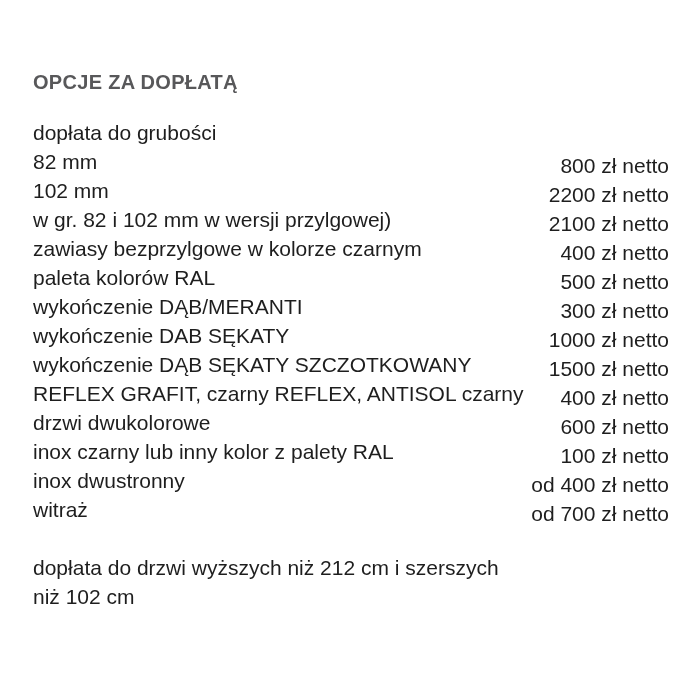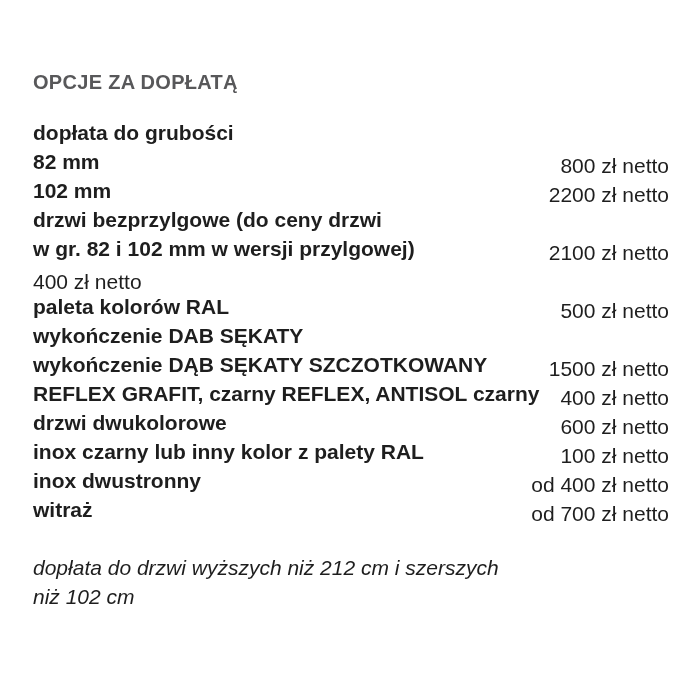--- a/index.html
+++ b/index.html
@@ -32,35 +32,33 @@
     display: flex;
     justify-content: space-between;
     align-items: baseline;
     line-height: 29px;
     height: 29px;
   }
   .row .label {
     font-size: 21px;
     color: #1e1e1e;
     white-space: nowrap;
-    font-weight: bold;
   }
   .row .price {
     font-size: 21px;
     color: #1e1e1e;
     white-space: nowrap;
     position: relative;
     top: 4px;
   }
   .footer-note {
     margin-top: 29px;
     font-size: 21px;
     line-height: 29px;
     color: #1e1e1e;
-    font-style: italic;
   }
 </style>
 </head>
 <body>
 
 <div class="page">
 
   <h1 class="doc-title">OPCJE ZA DOPŁATĄ</h1>
 
   <div class="price-list">
@@ -72,42 +70,44 @@
     <div class="row">
       <span class="label">82 mm</span>
       <span class="price">800 zł netto</span>
     </div>
 
     <div class="row">
       <span class="label">102 mm</span>
       <span class="price">2200 zł netto</span>
     </div>
 
-    <div class="row">
-      <span class="label">drzwi bezprzylgowe (do ceny drzwi</span>
-      <span class="price"></span>
-    </div>
 
     <div class="row">
       <span class="label">w gr. 82 i 102 mm w wersji przylgowej)</span>
       <span class="price">2100 zł netto</span>
     </div>
 
     <div class="row">
+      <span class="label">zawiasy bezprzylgowe w kolorze czarnym</span>
       <span class="price">400 zł netto</span>
     </div>
 
     <div class="row">
       <span class="label">paleta kolorów RAL</span>
       <span class="price">500 zł netto</span>
     </div>
 
+    <div class="row">
+      <span class="label">wykończenie DĄB/MERANTI</span>
+      <span class="price">300 zł netto</span>
+    </div>
 
     <div class="row">
       <span class="label">wykończenie DAB SĘKATY</span>
+      <span class="price">1000 zł netto</span>
     </div>
 
     <div class="row">
       <span class="label">wykończenie DĄB SĘKATY SZCZOTKOWANY</span>
       <span class="price">1500 zł netto</span>
     </div>
 
 
     <div class="row">
       <span class="label">REFLEX GRAFIT, czarny REFLEX, ANTISOL czarny</span>

